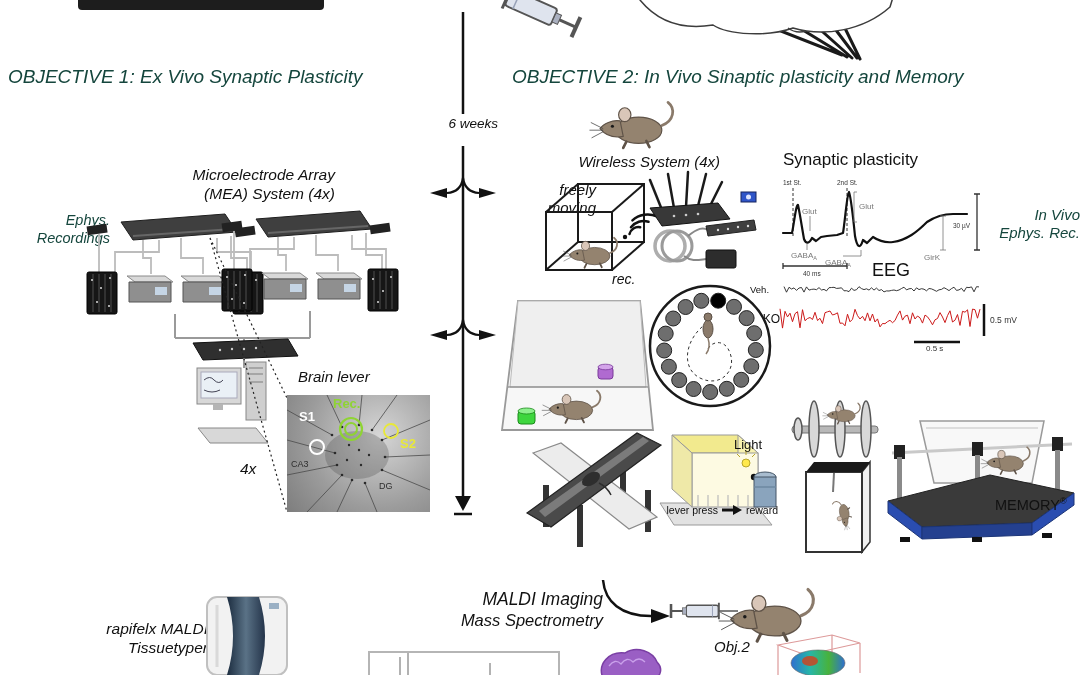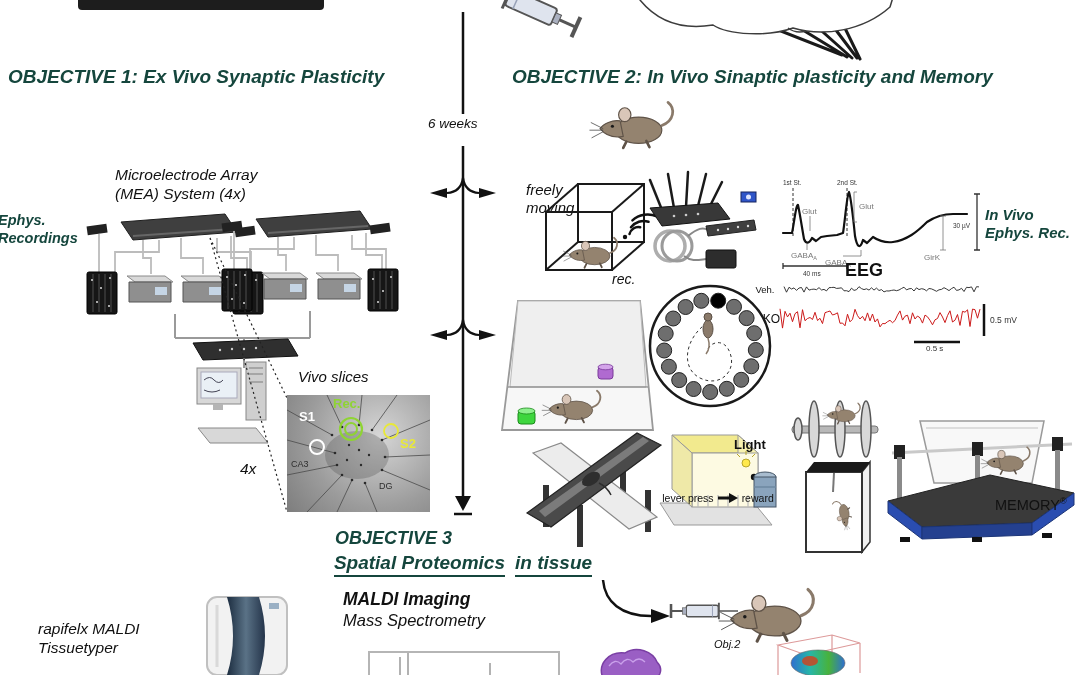--- a/index.html
+++ b/index.html
@@ -1,21 +1,21 @@
 <!DOCTYPE html>
 <html><head>
 <meta charset="utf-8">
 <style>
   html,body{margin:0;padding:0;background:#fff}
   #canvas{position:relative;width:1080px;height:675px;background:#fff;overflow:hidden;
           font-family:"Liberation Sans",sans-serif;color:#111}
   .abs{position:absolute}
-  .c{text-align:left}
+  .c{text-align:right}
   .i{font-style:italic}
-  .b{font-weight:bold}
+  .b{font-weight:normal}
   .ml{white-space:pre-line;line-height:1.22}
   .accent{color:#15463d}
   .chip-label{position:absolute;font-weight:bold}
   .u{border-bottom:2.5px solid #15463d;padding-bottom:1px}
   svg{display:block;overflow:visible}
 </style>
 </head>
 <body>
 
 <div id="canvas">
@@ -121,21 +121,21 @@
     <rect x="137" y="158" width="44" height="36" fill="#d8d8d8" stroke="#888"></rect>
     <rect x="141" y="162" width="36" height="26" fill="#eaf0f6" stroke="#aab"></rect>
     <path d="M144,170 q6,-5 10,0 q5,5 9,0 M144,180 q8,4 16,0" stroke="#445" stroke-width="1" fill="none"></path>
     <rect x="153" y="194" width="10" height="6" fill="#b5b5b5"></rect>
     <rect x="186" y="152" width="20" height="58" fill="#cfcfcf" stroke="#888"></rect>
     <path d="M189,158 h14 M189,164 h14 M189,172 h14" stroke="#999" stroke-width="1.5"></path>
     <polygon points="138,218 196,218 208,233 150,233" fill="#d8d8d8" stroke="#888"></polygon>
     <path d="M150,28 L227,188 M150,28 L227,302" stroke="#222" stroke-width="1.2" stroke-dasharray="2,3" fill="none"></path>
   </svg>
 
-  <div class="abs i" style="left:298px;top:368px;width:110px;font-size:15px">Vivo slices</div>
+  <div class="abs i" style="left:298px;top:368px;width:110px;font-size:15px">Brain lever</div>
   <div class="abs i" style="left:240px;top:460px;width:34px;font-size:15.5px">4x</div>
 
   <div class="abs" style="left:287px;top:395px;width:143px;height:117px;background:radial-gradient(circle at 65% 35%, #d6d6d6, #9c9c9c 60%, #7d7d7d)">
     <svg width="143" height="117">
       <ellipse cx="70" cy="60" rx="32" ry="24" fill="rgba(55,55,55,0.25)"></ellipse>
       <path d="M0,15 L45,40 M0,45 L48,58 M0,80 L50,70 M20,117 L55,80 M50,117 L65,85 M90,117 L78,88 M143,95 L95,75 M143,60 L98,62 M143,25 L95,45 M110,0 L85,35 M75,0 L72,30 M40,0 L55,32" stroke="#4a4a4a" stroke-width="0.8" fill="none"></path>
       <g fill="#2a2a2a">
         <circle cx="45" cy="40" r="1.3"></circle>
           <circle cx="48" cy="58" r="1.3"></circle>
           <circle cx="50" cy="70" r="1.3"></circle>
@@ -164,20 +164,21 @@
     <span class="chip-label" style="left:113px;top:41px;color:#e8e838;font-size:13px">S2</span>
     <span class="abs" style="left:4px;top:64px;color:#2e2e2e;font-size:9px">CA3</span>
     <span class="abs" style="left:92px;top:86px;color:#2e2e2e;font-size:9px">DG</span>
   </div>
 
   <div class="abs b i accent" style="left:512px;top:66px;width:565px;font-size:19px">OBJECTIVE 2: In Vivo Sinaptic plasticity and Memory</div>
 
   <svg class="abs" style="left:580px;top:96px" width="88" height="56" viewBox="-12 0 114 68">
       <use href="#mouse"></use>
     </svg>
+  <div class="abs i c" style="left:545px;top:153px;width:175px;font-size:15px">Wireless System (4x)</div>
 
   <div class="abs i c ml" style="left:526px;top:181px;width:70px;font-size:15px">freely
 moving</div>
 
   <svg class="abs" style="left:540px;top:178px" width="115" height="115">
     <g fill="none" stroke="#1a1a1a" stroke-width="2">
       <rect x="38" y="6" width="66" height="58"></rect>
       <rect x="6" y="34" width="66" height="58"></rect>
       <line x1="6" y1="34" x2="38" y2="6"></line>
       <line x1="72" y1="34" x2="104" y2="6"></line>
@@ -221,20 +222,21 @@
     <circle cx="90" cy="7" r="1.2" fill="#ddd"></circle>
       <circle cx="100" cy="6" r="1.2" fill="#ddd"></circle>
     <path d="M36,36 C44,42 50,40 58,39" stroke="#888" stroke-width="2" fill="none"></path>
     <rect x="58" y="30" width="30" height="18" rx="2" fill="#2d2d2d" stroke="#111"></rect>
   </svg>
   <svg class="abs" style="left:740px;top:190px" width="18" height="14">
     <rect x="1" y="2" width="15" height="10" fill="#2f55c8" stroke="#16255e"></rect>
     <circle cx="8.5" cy="7" r="2.5" fill="#dfe6ff"></circle>
   </svg>
 
+  <div class="abs b" style="left:783px;top:150px;width:175px;font-size:17px">Synaptic plasticity</div>
   <svg class="abs" style="left:781px;top:176px" width="208" height="104">
     <line x1="12" y1="12" x2="12" y2="62" stroke="#333" stroke-width="1" stroke-dasharray="3,2"></line>
     <line x1="66" y1="12" x2="66" y2="62" stroke="#333" stroke-width="1" stroke-dasharray="3,2"></line>
     <text x="2" y="9" font-size="6.5" fill="#333">1st St.</text>
     <text x="56" y="9" font-size="6.5" fill="#333">2nd St.</text>
     <path d="M2,57 L11,57 C13,48 15,28 17,29 C19,38 21,52 23,63 C25,68 28,68 31,62 L35,65 L40,61 L46,60 L56,59 L62,57
              C64,45 66,18 68,16 C70,22 72,40 74,60 C76,71 79,74 82,64 L86,67 L92,61
              C98,65 104,67 112,66 C126,64 136,56 146,46 C155,40 162,38 172,38 L186,38" fill="none" stroke="#111" stroke-width="2.2" stroke-linejoin="round" stroke-linecap="round"></path>
     <line x1="29" y1="40" x2="29" y2="55" stroke="#777" stroke-width="0.8"></line>
     <text x="21" y="38" font-size="8" fill="#777">Glut</text>
@@ -248,21 +250,21 @@
     <text x="143" y="84" font-size="8" fill="#777">GirK</text>
     <path d="M196,18 V74 M193,18 h6 M193,74 h6" stroke="#333" stroke-width="1.3" fill="none"></path>
     <text x="172" y="52" font-size="6.5" fill="#333">30 µV</text>
     <path d="M2,90 H66 M2,87 v6 M66,87 v6" stroke="#333" stroke-width="1.3" fill="none"></path>
     <text x="22" y="100" font-size="6.5" fill="#333">40 ms</text>
   </svg>
   <div class="abs b i c ml accent" style="left:985px;top:206px;width:95px;font-size:15px">In Vivo
 Ephys. Rec.</div>
 
   <div class="abs b c" style="left:845px;top:260px;width:65px;font-size:18px">EEG</div>
-  <div class="abs" style="left:750px;top:284px;width:30px;font-size:9.5px;text-align:center">Veh.</div>
+  <div class="abs" style="left:750px;top:284px;width:30px;font-size:9.5px;text-align:left">Veh.</div>
   <div class="abs" style="left:750px;top:312px;width:30px;font-size:12px;text-align:right">KO</div>
   <svg class="abs" style="left:784px;top:281px" width="196" height="16">
     <polyline fill="none" stroke="#222" stroke-width="0.9" points="0,5.6 2.5,11.2 5,6.3 7.5,8.0 10,6.9 12.5,9.4 15,7.0 17.5,6.5 20,11.1 22.5,5.9 25,9.1 27.5,8.4 30,8.1 32.5,8.7 35,6.6 37.5,9.0 40,8.4 42.5,9.9 45,6.7 47.5,6.5 50,6.3 52.5,7.4 55,7.2 57.5,6.8 60,9.8 62.5,9.7 65,10.6 67.5,7.2 70,9.4 72.5,8.7 75,5.7 77.5,7.6 80,8.6 82.5,7.8 85,9.1 87.5,6.8 90,9.1 92.5,7.1 95,9.5 97.5,8.6 100,10.9 102.5,9.9 105,10.0 107.5,9.4 110,9.0 112.5,9.7 115,9.0 117.5,7.5 120,6.2 122.5,8.9 125,7.8 127.5,7.5 130,10.0 132.5,6.8 135,8.6 137.5,7.7 140,8.2 142.5,9.8 145,7.5 147.5,7.9 150,9.0 152.5,10.3 155,8.8 157.5,8.4 160,6.7 162.5,8.0 165,9.6 167.5,7.6 170,6.2 172.5,9.4 175,8.9 177.5,7.3 180,10.5 182.5,6.3 185,6.6 187.5,5.9 190,10.8 192.5,5.7 195,5.9"></polyline>
   </svg>
   <svg class="abs" style="left:780px;top:298px" width="202" height="38">
     <polyline fill="none" stroke="#cc1a1a" stroke-width="1" points="0,10.8 2.5,30.1 5,13.3 7.5,18.9 10,15.2 12.5,23.7 15,15.7 17.5,13.7 20,29.8 22.5,11.7 25,22.7 27.5,20.5 30,19.5 32.5,21.5 35,14.3 37.5,22.5 40,20.3 42.5,25.6 45,14.7 47.5,13.8 50,13.0 52.5,17.0 55,16.2 57.5,14.8 60,25.3 62.5,25.0 65,27.8 67.5,16.2 70,23.8 72.5,21.3 75,11.3 77.5,17.6 80,21.0 82.5,18.3 85,22.7 87.5,14.9 90,22.8 92.5,16.0 95,24.0 97.5,20.9 100,28.9 102.5,25.5 105,25.7 107.5,23.7 110,22.3 112.5,24.7 115,22.5 117.5,17.1 120,12.9 122.5,22.1 125,18.2 127.5,17.2 130,25.7 132.5,14.8 135,21.0 137.5,18.0 140,19.8 142.5,25.1 145,17.1 147.5,18.8 150,22.4 152.5,26.8 155,21.8 157.5,20.5 160,14.6 162.5,19.0 165,24.6 167.5,17.6 170,12.8 172.5,24.0 175,22.2 177.5,16.5 180,27.4 182.5,13.3 185,14.2 187.5,11.8 190,28.5 192.5,11.1 195,11.7 197.5,20.2 200,11.1"></polyline>
   </svg>
   <svg class="abs" style="left:900px;top:296px" width="150" height="56">
     <line x1="84" y1="8" x2="84" y2="40" stroke="#111" stroke-width="2.5"></line>
     <text x="90" y="27" font-size="8.5" fill="#333">0.5 mV</text>
@@ -333,21 +335,21 @@
     <polygon points="14,10 34,28 34,82 14,64" fill="#efe9a8" stroke="#999"></polygon>
     <path d="M40,82 V70 M50,82 V70 M60,82 V70 M70,82 V70 M80,82 V70 M90,82 V70" stroke="#bbb" stroke-width="1.2"></path>
     <circle cx="88" cy="38" r="4" fill="#ffe94d" stroke="#b8a62a"></circle>
     <path d="M82,32 l-3,-3 M94,32 l3,-3 M88,30 v-4" stroke="#b8a62a" stroke-width="1"></path>
     <circle cx="96" cy="52" r="3.2" fill="#111"></circle>
     <ellipse cx="107" cy="52" rx="11" ry="5" fill="#a8bccf" stroke="#456"></ellipse>
     <rect x="96" y="52" width="22" height="30" fill="#8aa4bd" stroke="#456"></rect>
     <line x1="96" y1="62" x2="118" y2="62" stroke="#6c88a2" stroke-width="1.5"></line>
   </svg>
   <div class="abs b" style="left:734px;top:437px;width:45px;font-size:13px">Light</div>
-  <div class="abs" style="left:658px;top:492px;width:120px;display:flex;align-items:center;justify-content:center;gap:4px">
+  <div class="abs" style="left:658px;top:504px;width:120px;display:flex;align-items:center;justify-content:flex-end;gap:4px">
     <span style="font-size:10.5px">lever press</span>
     <svg width="20" height="10">
         <rect x="0" y="3.5" width="11" height="3" fill="#111"></rect>
         <polygon points="11,0 20,5 11,10" fill="#111"></polygon>
       </svg>
     <span style="font-size:10.5px">reward</span>
   </div>
 
   <svg class="abs" style="left:790px;top:392px" width="92" height="76">
     <rect x="2" y="34" width="86" height="7" rx="3" fill="#b8b8b8" stroke="#777"></rect>
@@ -388,25 +390,20 @@
     <rect x="90" y="122" width="10" height="5" fill="#111"></rect>
     <rect x="160" y="118" width="10" height="5" fill="#111"></rect>
   </svg>
   <svg class="abs" style="left:975px;top:443px" width="52" height="34" viewBox="-12 0 114 68">
       <use href="#mouse"></use>
     </svg>
   <div class="abs" style="left:995px;top:496px;width:90px;font-size:14.5px">
     <span>MEMORY</span><sup style="font-size:9px">®</sup>
   </div>
 
-  <div class="abs b i c accent" style="left:335px;top:528px;width:250px;font-size:18px">OBJECTIVE 3</div>
-  <div class="abs b i c accent" style="left:278px;top:552px;width:370px;font-size:19px;display:flex;justify-content:center;gap:10px">
-    <span class="u">Spatial Proteomics</span>
-    <span class="u">in tissue</span>
-  </div>
   <div class="abs b i c" style="left:343px;top:589px;width:260px;font-size:17.5px">MALDI Imaging</div>
   <div class="abs i c ml" style="left:38px;top:620px;width:170px;font-size:15.5px">rapifelx MALDI
 Tissuetyper</div>
   <div class="abs i c" style="left:343px;top:611px;width:260px;font-size:16.5px">Mass Spectrometry</div>
 
   <svg class="abs" style="left:195px;top:595px" width="100" height="80">
     <defs>
         <linearGradient id="navg" x1="0" y1="0" x2="1" y2="0">
       <stop offset="0" stop-color="#1c2d40"></stop>
           <stop offset="0.5" stop-color="#5a7286"></stop>
@@ -424,21 +421,21 @@
     <polygon points="58,33 58,47 77,40" fill="#111"></polygon>
   </svg>
   <svg class="abs" style="left:664px;top:598px" width="74" height="26" viewBox="0 0 116 36">
     <g transform="scale(-1,1) translate(-116,0)">
         <use href="#syringe"></use>
       </g>
   </svg>
   <svg class="abs" style="left:708px;top:582px" width="100" height="64" viewBox="-12 0 114 68">
       <use href="#mouse"></use>
     </svg>
-  <div class="abs i" style="left:714px;top:638px;width:65px;font-size:11px">Obj.2</div>
+  <div class="abs i" style="left:714px;top:638px;width:65px;font-size:15px">Obj.2</div>
 
   <div class="abs" style="left:368px;top:651px;width:188px;height:24px;background:#fff;border:2px solid #b5b5b5">
     <svg width="188" height="22">
         <path d="M30,4 V22 M38,0 V22 M120,10 V22" stroke="#999" stroke-width="1.5"></path>
       </svg>
   </div>
   <svg class="abs" style="left:595px;top:648px" width="72" height="30">
     <path d="M8,30 C2,16 14,3 30,5 C42,-3 58,4 62,14 C68,20 66,28 60,30 Z" fill="#9a5fc4" stroke="#7a3fa4" stroke-width="1.5"></path>
     <path d="M14,18 q6,-8 12,-2 q6,-8 12,-2 q6,-6 12,0" stroke="#c9a0ea" stroke-width="1.3" fill="none"></path>
   </svg>

